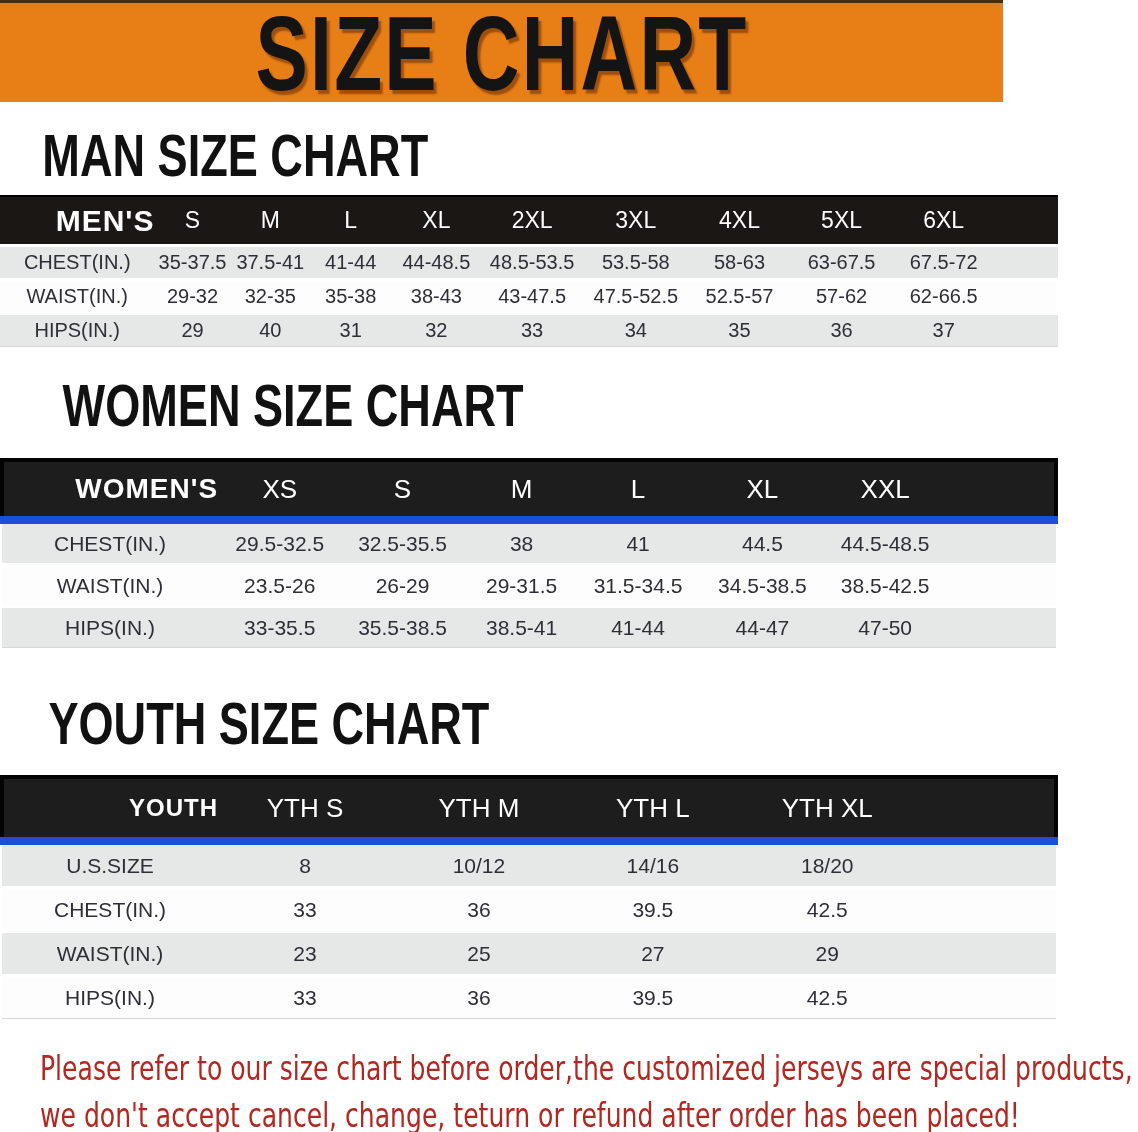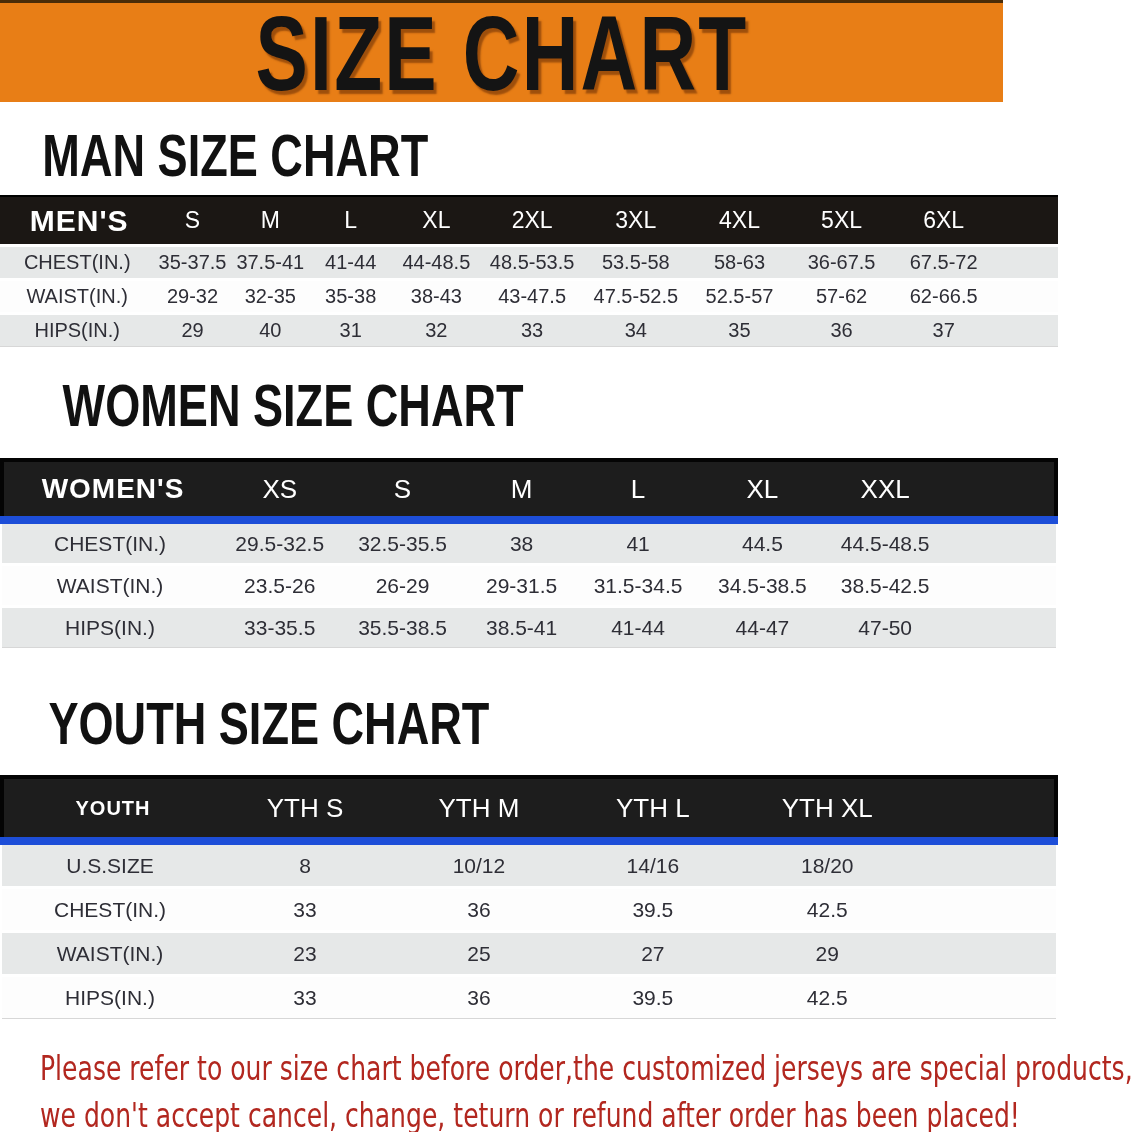--- a/index.html
+++ b/index.html
@@ -36,21 +36,21 @@
   
   .size-table{
     width:1058px;margin:0 auto;border-collapse:collapse;table-layout:fixed;
     border-bottom:1px solid #d7d7d7;
   }
   .size-table thead th{
     background:var(--header-black,#1b1b1b);color:#fff;font-weight:400;
     text-align:center;padding:0;white-space:nowrap;
   }
   .size-table thead th.hdr-label{
-    text-align:center;padding-left:4px;font-weight:700;letter-spacing:1px;
+    text-align:right;padding-left:4px;font-weight:700;letter-spacing:1px;
   }
   .size-table tbody td{
     text-align:center;color:var(--text-dark,#2e2e36);
     border-top:3px solid #ffffff;padding:0;white-space:nowrap;
   }
   .size-table tbody tr:nth-child(odd) td{background:var(--row-gray,#e6e8e8);}
   .size-table tbody tr:nth-child(even) td{background:#fdfdfd;}
 
   .tbl-mens thead th{height:47px;font-size:23px;border-top:2px solid #000;}
   .tbl-mens thead th.hdr-label{font-size:30px;}
@@ -60,21 +60,21 @@
     background:#1d1d1d;border-top:4px solid #040404;border-bottom:8px solid #1d4ed8;
   }
   .tbl-womens thead th:first-child,.tbl-youth thead th:first-child{border-left:4px solid #040404;}
   .tbl-womens thead th:last-child,.tbl-youth thead th:last-child{border-right:4px solid #040404;}
 
   .tbl-womens thead th{height:54px;font-size:26px;}
   .tbl-womens thead th.hdr-label{font-size:28px;}
   .tbl-womens tbody td{height:39px;font-size:21px;}
 
   .tbl-youth thead th{height:58px;font-size:26px;}
-  .tbl-youth thead th.hdr-label{font-size:20px;}
+  .tbl-youth thead th.hdr-label{font-size:24px;}
   .tbl-youth tbody td{height:41px;font-size:21px;}
 
   
   .disclaimer{
     margin:26px 0 0 40px;color:var(--disclaimer-red,#b2271f);
     font-family:"DejaVu Sans",sans-serif;
     font-size:33px;line-height:47px;font-weight:500;white-space:nowrap;
   }
   .disclaimer-line{transform:scale(0.76,1.0);transform-origin:left center;}
 </style>
@@ -121,21 +121,21 @@
         <tbody>
           <tr>
             <td class="row-label">CHEST(IN.)</td>
             <td>35-37.5</td>
             <td>37.5-41</td>
             <td>41-44</td>
             <td>44-48.5</td>
             <td>48.5-53.5</td>
             <td>53.5-58</td>
             <td>58-63</td>
-            <td>36-67.5</td>
+            <td>63-67.5</td>
             <td>67.5-72</td>
             <td></td>
           </tr>
           <tr>
             <td class="row-label">WAIST(IN.)</td>
             <td>29-32</td>
             <td>32-35</td>
             <td>35-38</td>
             <td>38-43</td>
             <td>43-47.5</td>

